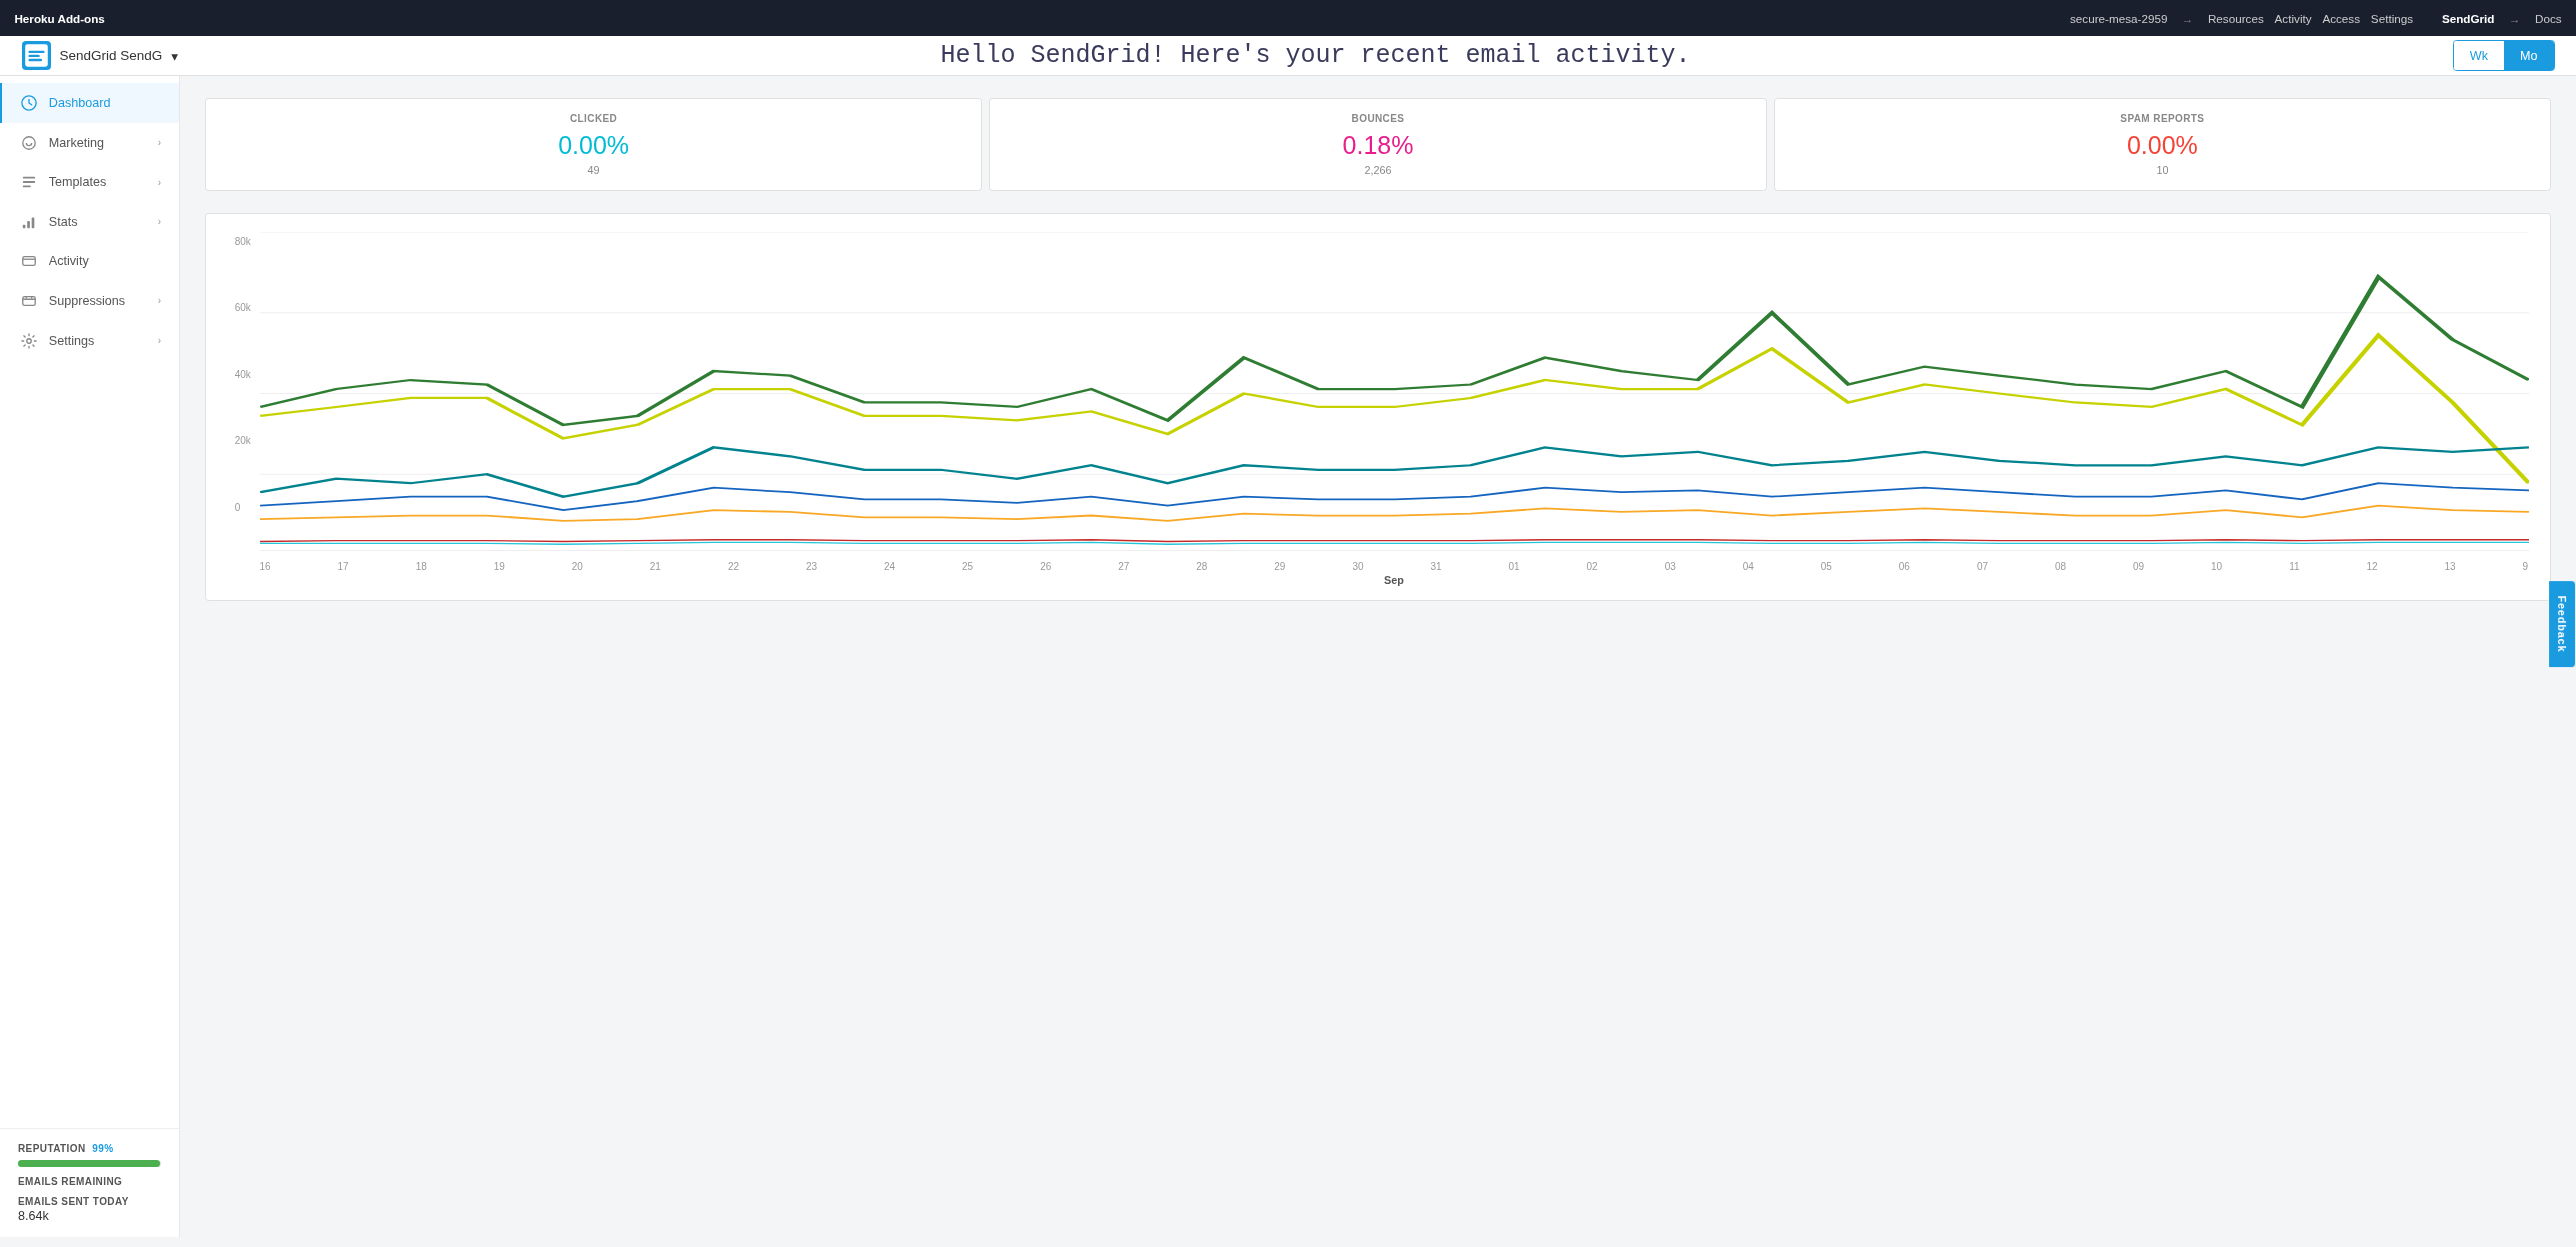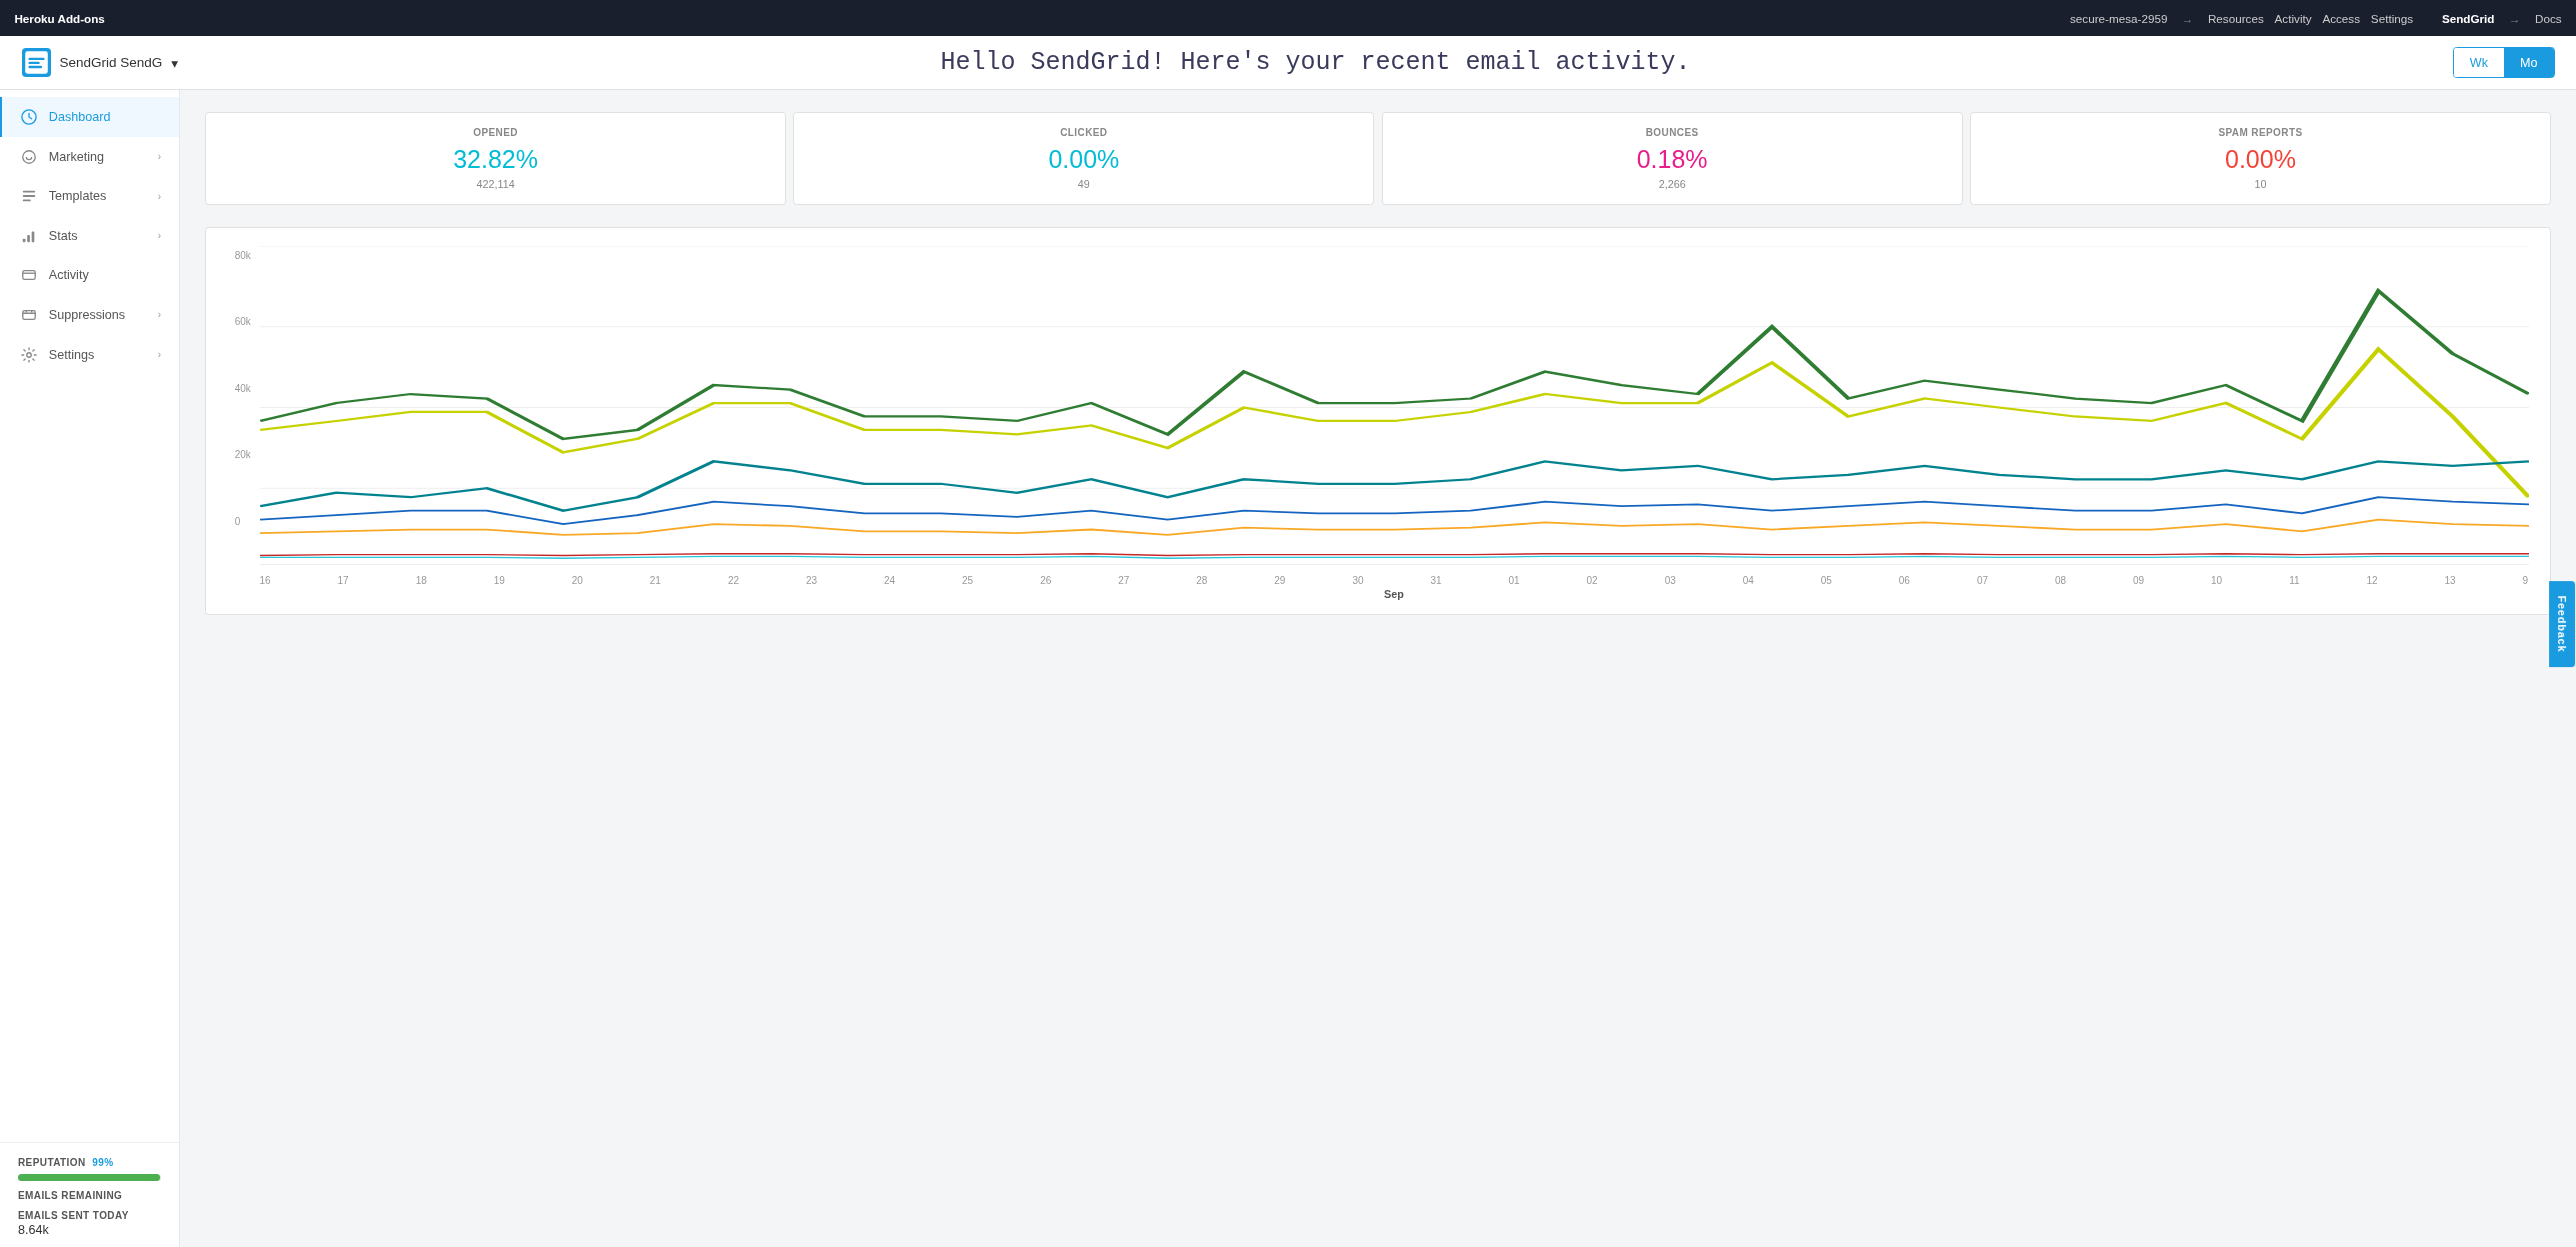--- a/index.html
+++ b/index.html
@@ -18,21 +18,21 @@
     }
     .top-nav .brand { color: #fff; font-weight: 600; margin-right: auto; }
     .top-nav a { color: #ccc; text-decoration: none; }
     .top-nav .arrow { color: #888; margin: 0 3.6px; }
     .top-nav .sendgrid-link { color: #fff; font-weight: 700; margin-left: 18px; }
 
     
     .sub-header {
       background: #fff;
       border-bottom: 0.9px solid #e0e0e0;
-      height: 54px;
+      height: 40px;
       display: flex;
       align-items: center;
       padding: 0 21.5px;
     }
     .sub-header .logo-area {
       display: flex;
       align-items: center;
       gap: 9px;
       font-size: 13.5px;
       font-weight: 500;
@@ -372,25 +372,20 @@
       </div>
       <div class="emails-remaining">EMAILS REMAINING</div>
       <div class="emails-sent-label">EMAILS SENT TODAY</div>
       <div class="emails-sent-val">8.64k</div>
     </div>
   </aside>
 
   <main class="content-area">
 
     <div class="stats-row">
-      <div class="stat-card">
-        <div class="stat-label">OPENED</div>
-        <div class="stat-value color-teal">32.82%</div>
-        <div class="stat-sub">422,114</div>
-      </div>
       <div class="stat-card">
         <div class="stat-label">CLICKED</div>
         <div class="stat-value color-cyan">0.00%</div>
         <div class="stat-sub">49</div>
       </div>
       <div class="stat-card">
         <div class="stat-label">BOUNCES</div>
         <div class="stat-value color-magenta">0.18%</div>
         <div class="stat-sub">2,266</div>
       </div>

